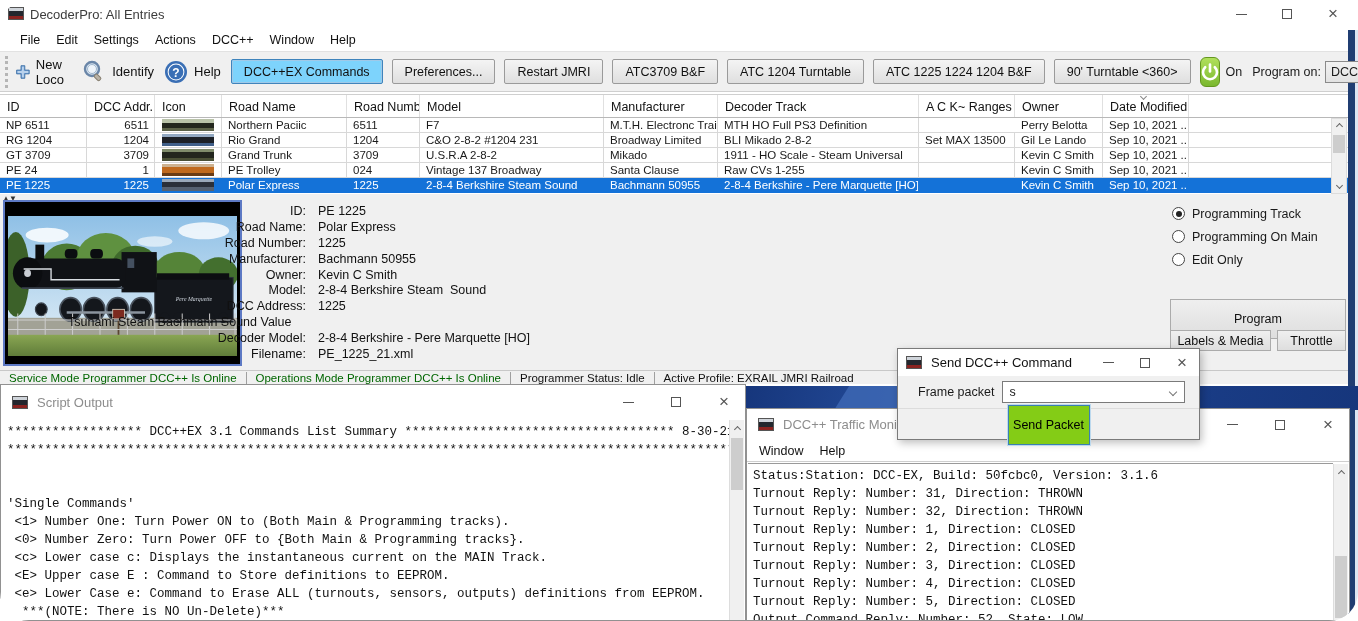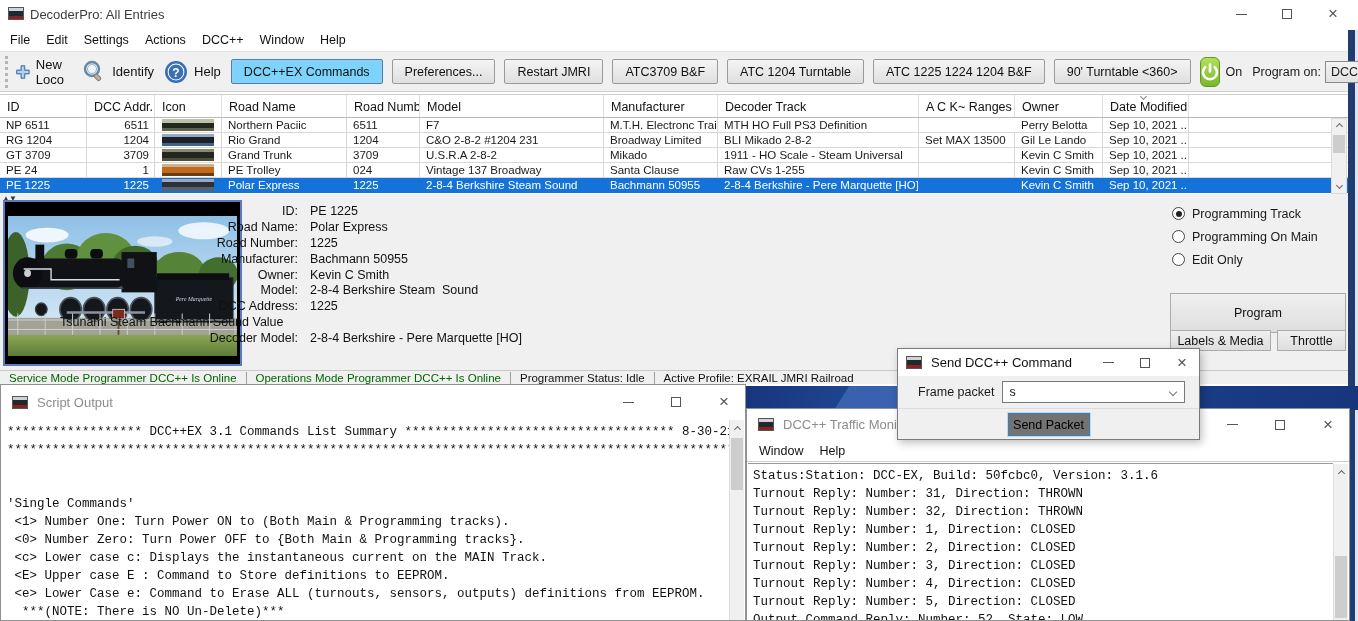--- a/index.html
+++ b/index.html
@@ -1,30 +1,30 @@
 <!DOCTYPE html>
 <html><head>
 <meta charset="utf-8">
 <style>
   * { box-sizing: border-box; margin: 0; padding: 0; }
   html,body { width:1358px; height:621px; overflow:hidden; }
   body { font-family:"Liberation Sans", sans-serif; font-size:12px; color:#1a1a1a; background:#fff; position:relative; }
-  #stage { position:absolute; left:0; top:0; width:1358px; height:621px; background:#fff; overflow:hidden; }
+  #stage { position:absolute; left:0; top:0; width:1358px; height:621px; background:#fff; overflow:hidden;border-radius:29px; }
   .abs { position:absolute; }
 
   
   .titlebar { left:0; top:0; width:1358px; height:28px; background:#fff; }
   .title-text { left:30px; top:7px; font-size:13px; color:#3c3c3c; }
   .win-ctl { display:flex; align-items:center; justify-content:center; width:34px; height:24px; color:#555; cursor:pointer; }
   .main-ctls { right:8px; top:2px; display:flex; gap:12px; }
   .glyph-min { display:inline-block; width:11px; border-top:1.5px solid #555; }
   .glyph-max { display:inline-block; width:10px; height:10px; border:1.2px solid #555; }
   .glyph-close { font-size:17px; line-height:14px; color:#555; }
 
-  .menubar { left:0; top:28px; width:1348px; height:23px; background:#fff; display:flex; align-items:center; padding-left:2px; }
+  .menubar { left:0; top:28px; width:1348px; height:23px; background:#fff; display:flex; align-items:center; padding-left:12px; }
   .menu-item { padding:3px 8px; font-size:12.5px; color:#111; cursor:default; }
 
   .toolbar { left:0; top:51px; width:1348px; height:41px; background:#f0f0f0; border-top:1px solid #e2e2e2; border-bottom:1px solid #cfcfcf; display:flex; align-items:center; }
   .tb-handle { width:4px; height:32px; border-left:3px dotted #b5b5b5; margin:0 8px 0 5px; }
   .tb-group { display:flex; align-items:center; margin-right:10px; }
   .tb-label { font-size:13px; margin-left:6px; color:#111; }
   .cmd-btn { height:25px; padding:0 12px; margin-right:9px; background:linear-gradient(#f4f4f4,#dfdfdf); border:1px solid #9a9a9a; border-radius:2px; font-size:12.5px; color:#111; display:flex; align-items:center; white-space:nowrap; cursor:pointer; }
   .cmd-btn.primary { background:#7dd3fc; border:1px solid #3f84bc; box-shadow:inset 0 0 0 1px #9fc9e8; }
   .power-btn { width:30px; height:30px; border-radius:6px; background:linear-gradient(#b1e05c,#7ab82e); border:1px solid #64971f; display:flex; align-items:center; justify-content:center; cursor:pointer; margin-right:6px; }
   .on-label { font-size:12.5px; margin-right:10px; }
@@ -52,30 +52,30 @@
   .t5 { background:linear-gradient(#9ba9b9 0 28%,#2b3039 28% 70%,#576271 70%); }
   .tbl-scroll { left:1331px; top:118px; width:16px; height:76px; background:#f0f0f0; border:1px solid #dcdcdc; }
   .sb-arrow { position:absolute; left:0; width:14px; height:15px; display:flex; align-items:center; justify-content:center; }
   .sb-thumb { position:absolute; left:1px; width:12px; background:#cdcdcd; }
 
   
   .detail { left:0; top:194px; width:1348px; height:176px; background:#f0f0f0; }
   .splitter { left:2px; top:0px; font-size:8px; color:#333; letter-spacing:-1px; }
   .photo-frame { left:3px; top:6px; width:239px; height:166px; background:#000; border:2px solid #5d79c4; padding:14px 3px 8px 3px; }
   .photo-frame svg { width:100%; height:100%; display:block; }
-  .fields { left:60px; top:9px; }
+  .fields { left:68px; top:9px; }
   .frow { display:flex; height:15.9px; align-items:center; }
   .flabel { width:250px; text-align:right; padding-right:12px; font-size:12.5px; color:#111; }
   .fvalue { font-size:12.5px; color:#111; white-space:pre; }
   .radios { left:1172px; top:8px; }
   .radio-row { display:flex; align-items:center; height:23px; cursor:pointer; }
   .radio-circ { width:13px; height:13px; border:1px solid #444; border-radius:50%; background:#fff; margin-right:7px; position:relative; }
   .radio-row.checked .radio-circ::after { content:""; position:absolute; left:2.5px; top:2.5px; width:6px; height:6px; background:#222; border-radius:50%; }
   .radio-label { font-size:12.5px; }
-  .big-btn { left:1170px; top:99px; width:176px; height:40px; }
+  .big-btn { left:1170px; top:105px; width:176px; height:40px; }
   .std-btn { background:linear-gradient(#efefef,#dedede); border:1px solid #ababab; font-size:12.5px; display:flex; align-items:center; justify-content:center; cursor:pointer; color:#111; }
   .lm-btn { left:1170px; top:136px; width:101px; height:21px; }
   .thr-btn { left:1277px; top:136px; width:69px; height:21px; }
 
   
   .statusbar { left:0; top:370px; width:1348px; height:14px; background:#f0f0f0; border-top:1px solid #c8c8c8; display:flex; align-items:center; }
   .status-seg { font-size:11.5px; padding:0 9px; height:12px; line-height:12px; border-right:1px solid #9f9f9f; white-space:nowrap; }
   .status-seg:last-child { border-right:none; }
 
   
@@ -108,21 +108,21 @@
 
   
   .send-win { left:897px; top:348px; width:303px; height:92px; border:1px solid #7a7a7a; background:#f0f0f0; box-shadow:2px 3px 8px rgba(0,0,0,.25); }
   .send-title { height:27px; background:#fff; }
   .send-title .wtitle-text { color:#111; }
   .send-row { position:absolute; left:0; top:27px; width:100%; height:33px; display:flex; align-items:center; border-bottom:1px solid #dcdcdc; }
   .send-row .lbl { font-size:12.5px; margin:0 8px 0 20px; }
   .frame-combo { width:183px; height:22px; background:#fff; border:1px solid #7a7a7a; display:flex; align-items:center; padding:0 6px; font-size:12.5px; position:relative; }
   .frame-combo .chev { position:absolute; right:8px; border-color:#777; }
   .send-btn-row { position:absolute; left:0; top:60px; width:100%; height:31px; display:flex; align-items:center; justify-content:center; }
-  .send-btn { width:82px; height:23px; background:#737373; border:1px solid #3c7fb1; box-shadow:0 0 0 1px #bcd9ee; font-size:12.5px; display:flex; align-items:center; justify-content:center; cursor:pointer; }
+  .send-btn { width:82px; height:40px; background:#84cc16; border:1px solid #3c7fb1; box-shadow:0 0 0 1px #bcd9ee; font-size:12.5px; display:flex; align-items:center; justify-content:center; cursor:pointer; }
 
   .ico-train { width:16px; height:13px; display:inline-block; background:linear-gradient(#cfd4da 0 30%,#23272e 30% 75%,#8a2320 75%); border:1px solid #555; }
 </style>
 </head>
 <body>
 
 <div id="stage">
 
   <div class="abs navy-edge"></div>
   <div class="abs pale-edge"></div>
@@ -406,20 +406,24 @@
           <span class="flabel">DCC Address:</span>
           <span class="fvalue">1225</span>
         </div>
         <div class="frow">
           <span class="fvalue">Tsunami Steam Bachmann Sound Value</span>
         </div>
         <div class="frow">
           <span class="flabel">Decoder Model:</span>
           <span class="fvalue">2-8-4 Berkshire - Pere Marquette [HO]</span>
         </div>
+        <div class="frow">
+          <span class="flabel">Filename:</span>
+          <span class="fvalue">PE_1225_21.xml</span>
+        </div>
       </div>
 
     <div class="abs radios" id="programming-radios">
         <div class="radio-row checked">
           <span class="radio-circ"></span>
           <span class="radio-label">Programming Track</span>
         </div>
         <div class="radio-row">
           <span class="radio-circ"></span>
           <span class="radio-label">Programming On Main</span>

